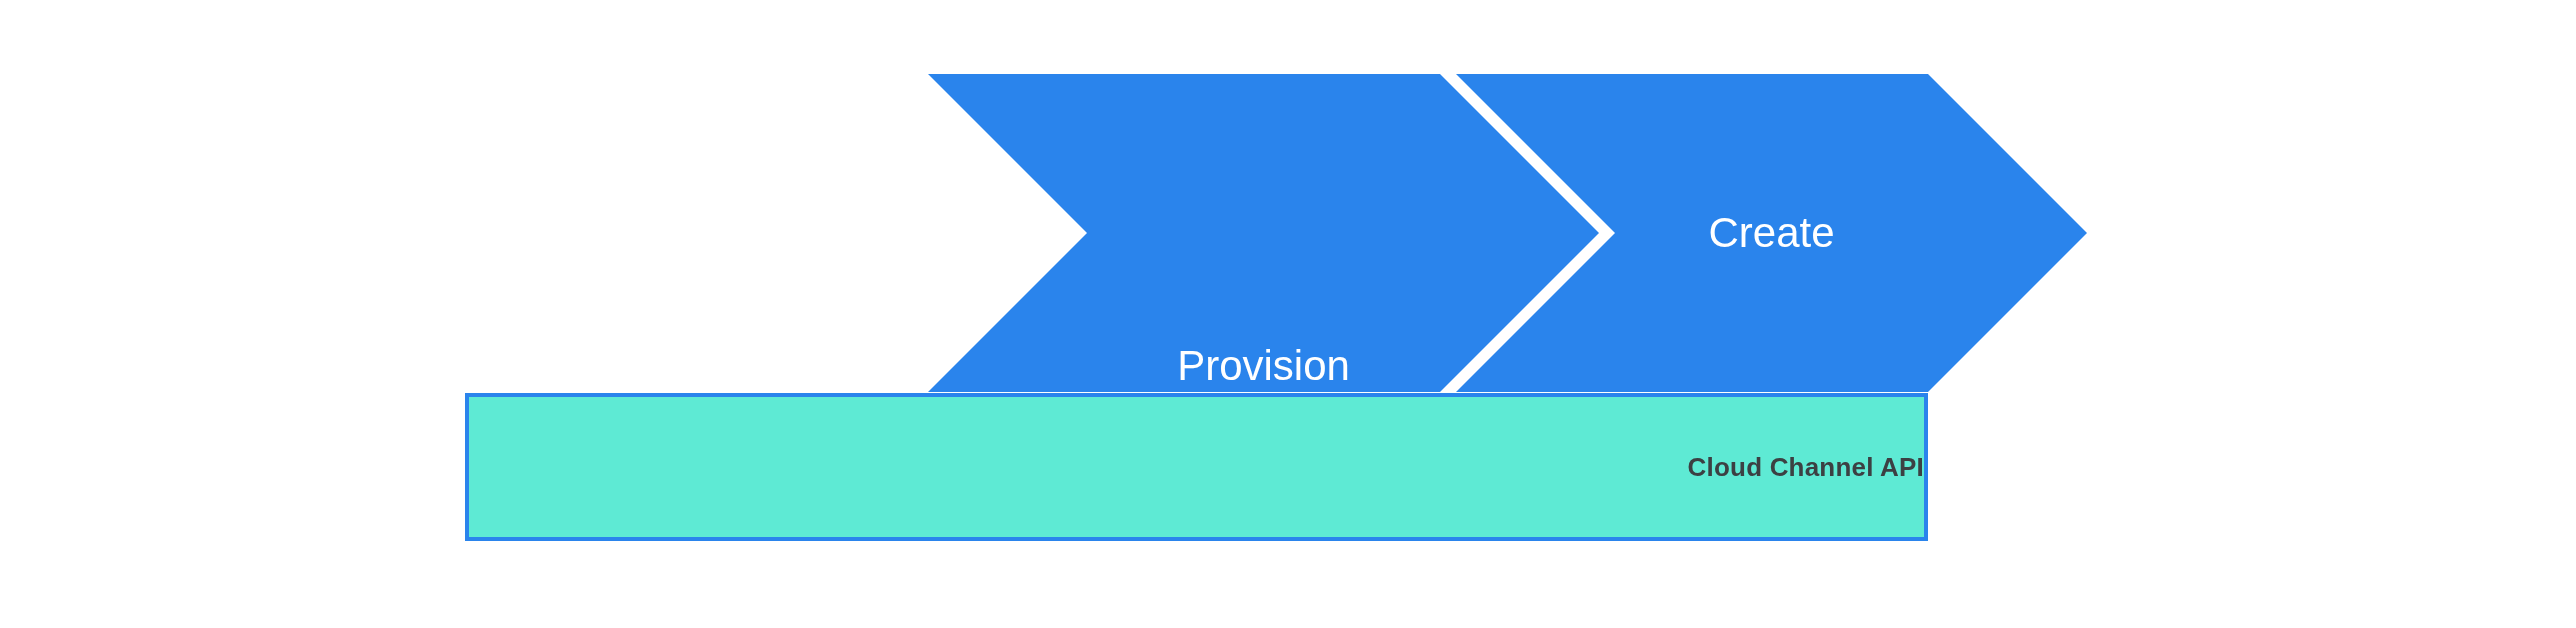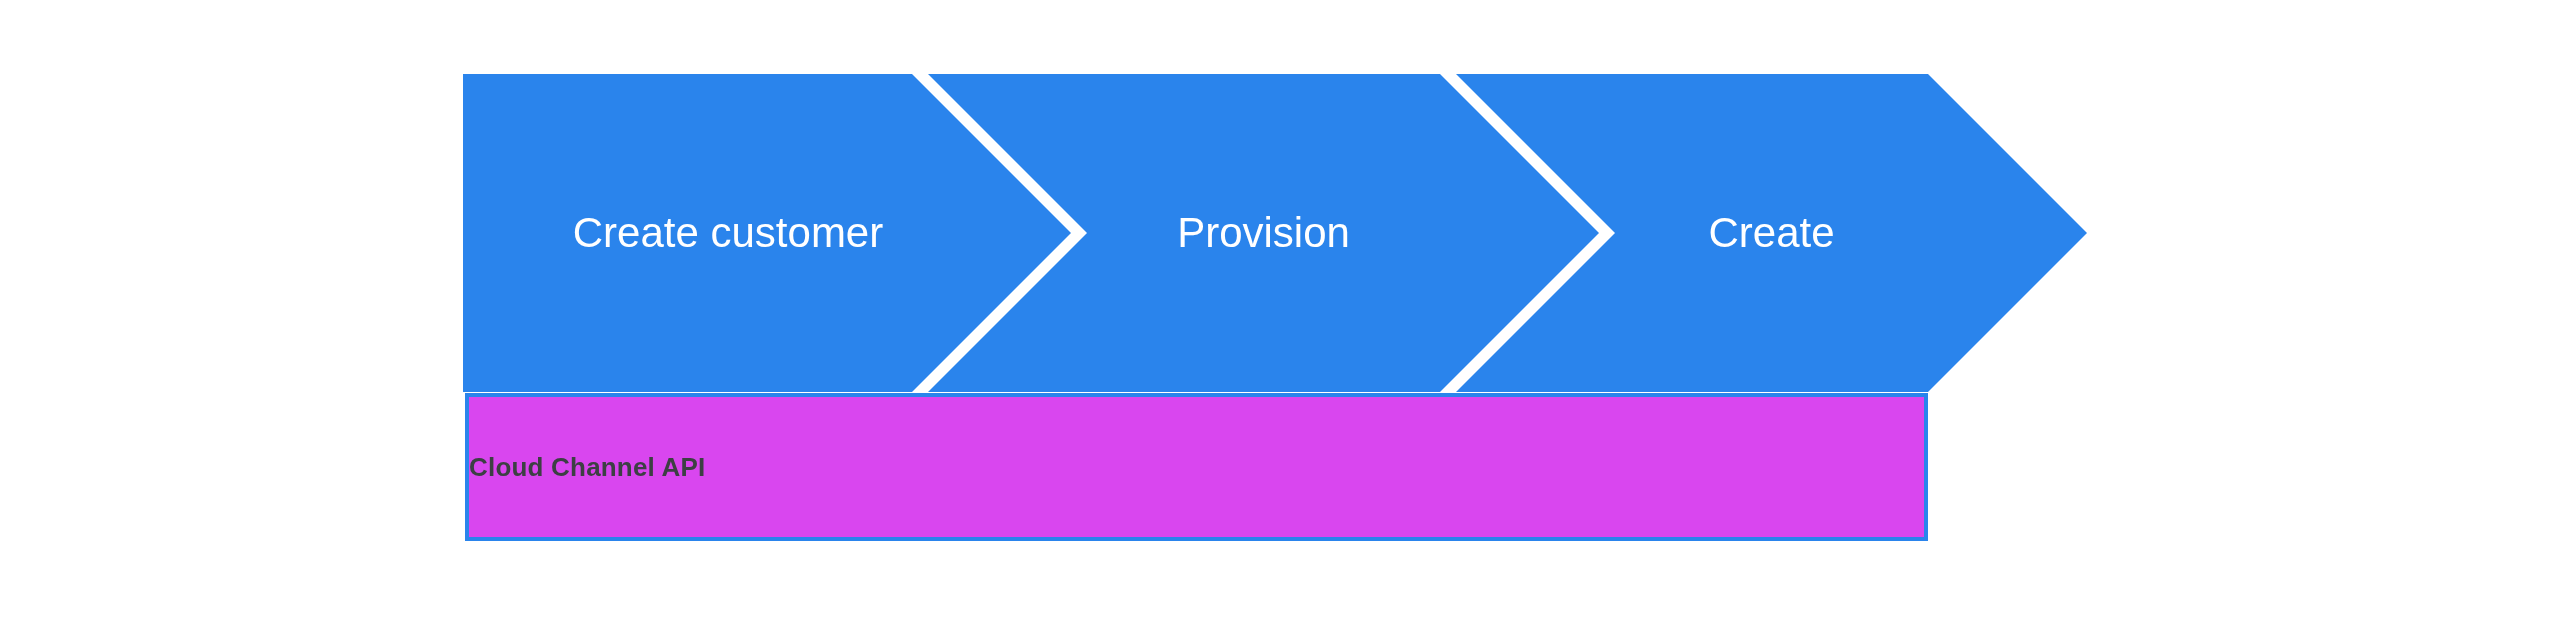--- a/index.html
+++ b/index.html
@@ -36,57 +36,54 @@
     left: 463px;
     width: 608px;
     clip-path: polygon(0 0, 449px 0, 608px 159px, 449px 318px, 0 318px);
     padding-right: 78px;
   }
   
   .c2 {
     left: 928px;
     width: 671px;
     clip-path: polygon(0 0, 512px 0, 671px 159px, 512px 318px, 0 318px, 159px 159px);
+    justify-content: flex-end;
   }
   .c3 {
     left: 1456px;
     width: 631px;
     clip-path: polygon(0 0, 472px 0, 631px 159px, 472px 318px, 0 318px, 159px 159px);
     text-align: right;
   }
   .chevron .line { min-height: 0; }
   .api-bar {
     position: absolute;
     left: 465px;
     top: 393px;
     width: 1463px;
     height: 148px;
     box-sizing: border-box;
-    background: #d946ef;
+    background: #5eead4;
     border: 4.3px solid #2A84EC;
     display: flex;
     align-items: center;
-    justify-content: flex-start;
+    justify-content: flex-end;
   }
   .api-label {
     font-size: 26px;
     font-weight: 700;
     color: #3C4043;
     letter-spacing: 0.2px;
   }
 </style>
 </head>
 <body>
 
 <div class="canvas">
 
-  <div class="chevron c1">
-    <div class="line">Create customer</div>
-    <div class="line"></div>
-  </div>
 
   <div class="chevron c2">
     <div class="line">Provision</div>
   </div>
 
   <div class="chevron c3">
     <div class="line">Create</div>
   </div>
 
   <div class="api-bar">

